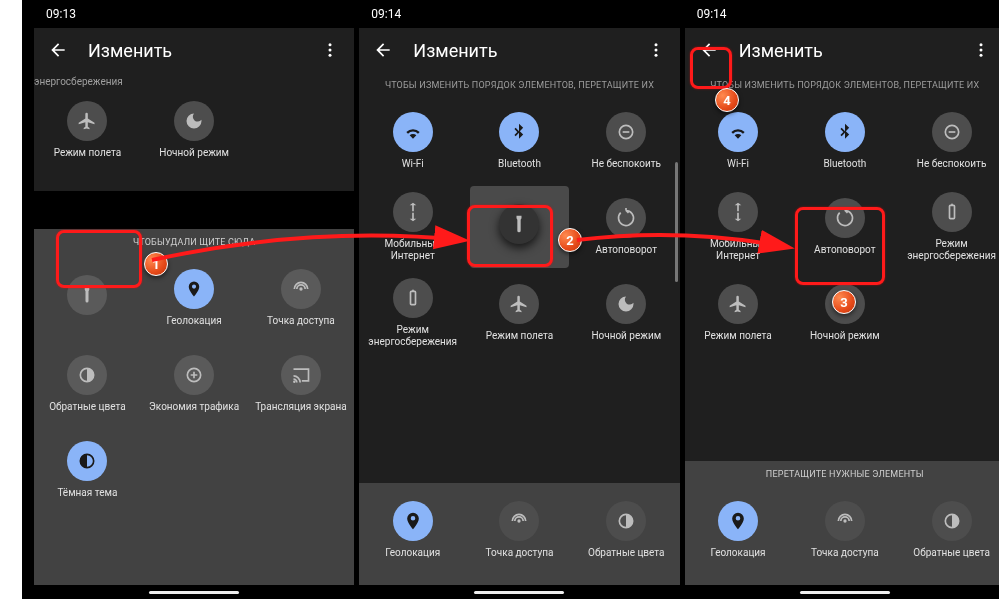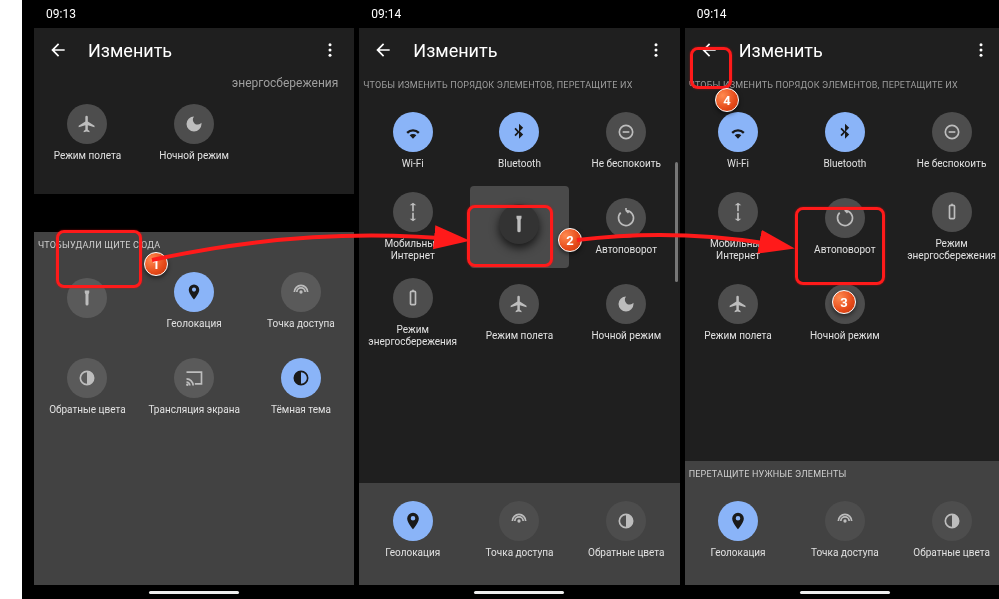--- a/index.html
+++ b/index.html
@@ -62,21 +62,21 @@
     color: #fff;
   }
   .section {
     background: #1f1f1f;
     position: relative;
   }
   .section.dim { background: #424242; }
   .instruction {
     color: #9e9e9e;
     font-size: 9px;
-    text-align: left;
+    text-align: center;
     padding: 8px 4px 4px;
     text-transform: uppercase;
     letter-spacing: 0.2px;
   }
   .grid {
     display: grid;
     grid-template-columns: repeat(3, 1fr);
     gap: 4px 8px;
     padding: 6px 4px 14px;
   }
@@ -106,22 +106,21 @@
   }
   .tile-label {
     color: #e0e0e0;
     font-size: 10px;
     text-align: center;
     line-height: 1.2;
     max-width: 95px;
   }
   .small-txt {
     color: #9e9e9e;
-    font-size: 12px;
-    text-align: right;
+    font-size: 10px;
     padding: 4px 16px 0 0;
   }
   .scrollbar {
     position: absolute;
     right: 2px;
     width: 3px;
     background: #777;
     border-radius: 2px;
   }
   .navbar {
@@ -236,20 +235,29 @@
           <div class="tile-label">Точка доступа</div>
         </div>
         <div class="tile">
           <div class="tile-icon dark">
               <svg width="20" height="20" viewBox="0 0 24 24">
                 <circle cx="12" cy="12" r="8" fill="none" stroke="currentColor" stroke-width="2"></circle>
                 <path fill="currentColor" d="M12 4v16a8 8 0 0 0 0-16z"></path>
               </svg>
             </div>
           <div class="tile-label">Обратные цвета</div>
+        </div>
+        <div class="tile">
+          <div class="tile-icon dark">
+              <svg width="20" height="20" viewBox="0 0 24 24">
+                <circle cx="12" cy="12" r="8" fill="none" stroke="currentColor" stroke-width="2"></circle>
+                <path fill="currentColor" d="M11 8h2v3h3v2h-3v3h-2v-3H8v-2h3z"></path>
+              </svg>
+            </div>
+          <div class="tile-label">Экономия трафика</div>
         </div>
         <div class="tile">
           <div class="tile-icon dark">
               <svg width="20" height="20" viewBox="0 0 24 24">
                 <path fill="none" stroke="currentColor" stroke-width="2" d="M3 5h18v14h-8M3 17a4 4 0 0 1 4 4M3 13a8 8 0 0 1 8 8"></path>
                 <circle fill="currentColor" cx="4" cy="20" r="1.5"></circle>
               </svg>
             </div>
           <div class="tile-label">Трансляция экрана</div>
         </div>

